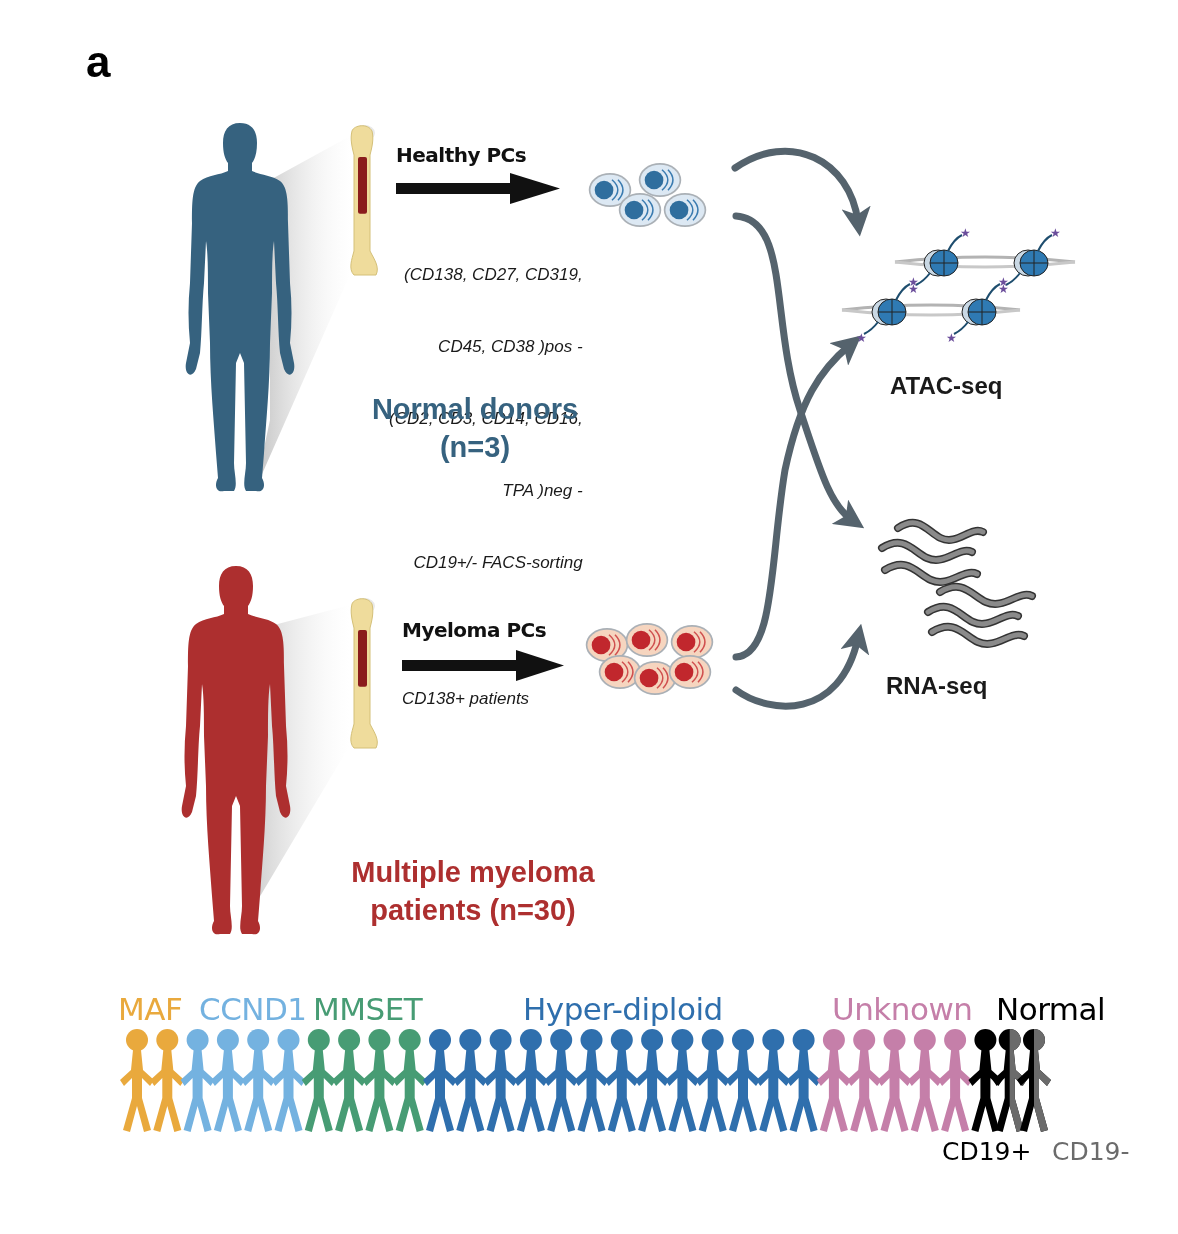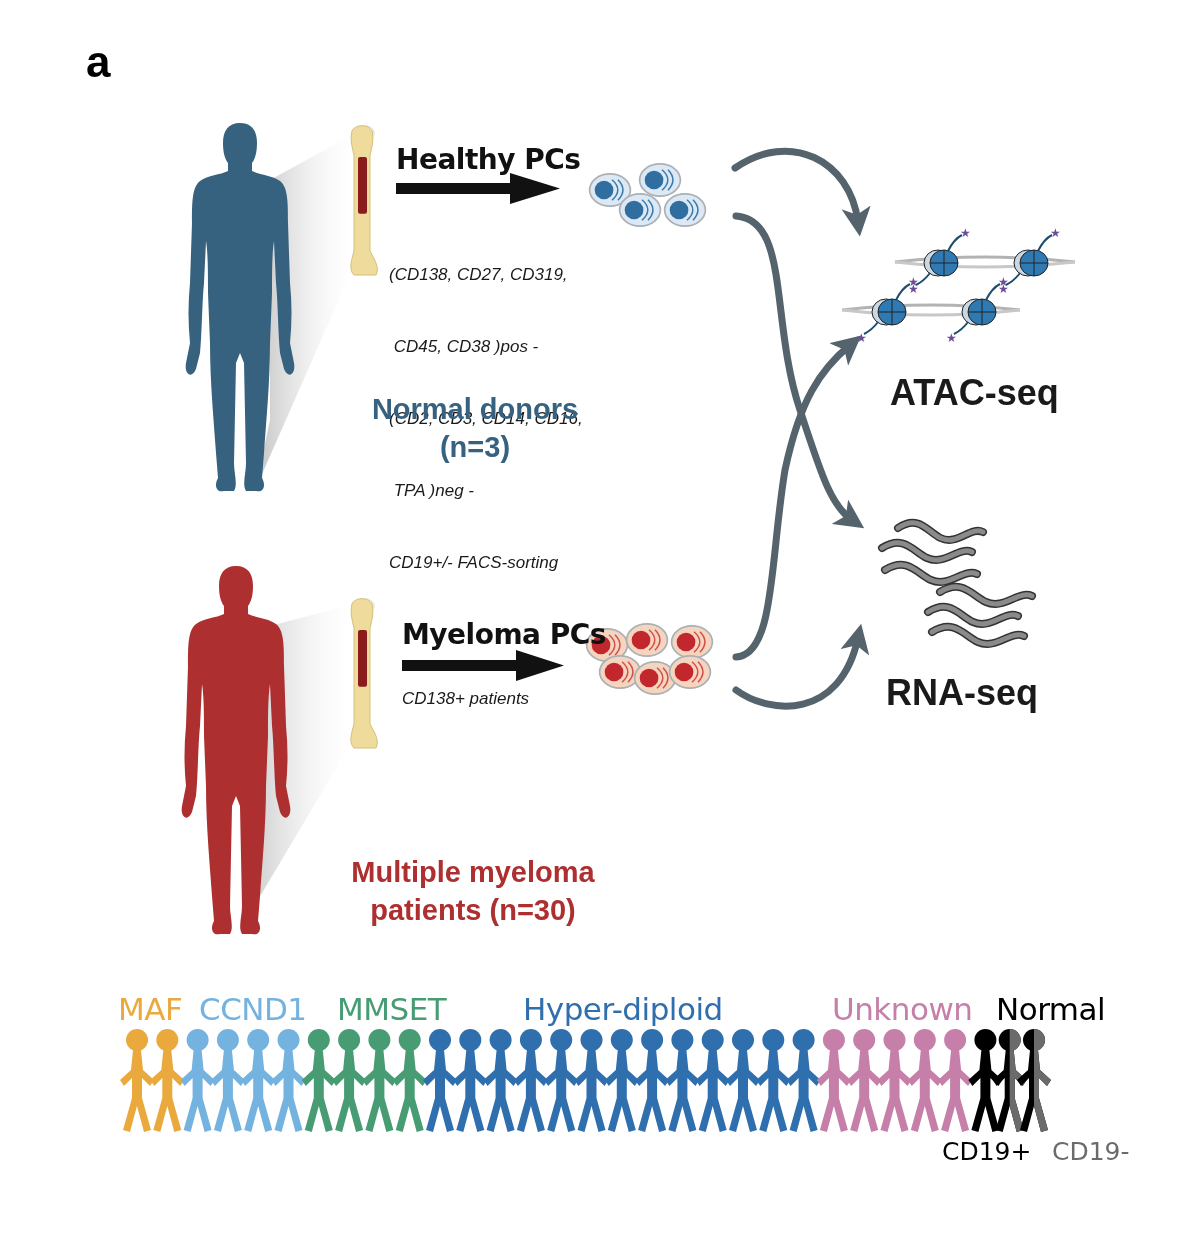--- a/index.html
+++ b/index.html
@@ -1,22 +1,22 @@
 <!DOCTYPE html>
 <html><head>
 <meta charset="utf-8">
 <style>
   html, body { margin:0; padding:0; background:#ffffff; }
   body { width:1178px; height:1234px; position:relative; overflow:hidden; font-family:"Liberation Sans", sans-serif; }
   .abs { position:absolute; }
   #panel-label { left:86px; top:40px; font-size:44px; font-weight:bold; color:#000; line-height:1; }
-  .step-title { font-family:"DejaVu Sans", sans-serif; font-weight:bold; font-size:28px; color:#111; white-space:nowrap; letter-spacing:-0.5px; }
+  .step-title { font-family:"DejaVu Sans", sans-serif; font-weight:bold; font-size:20px; color:#111; white-space:nowrap; letter-spacing:-0.5px; }
   .marker-text { font-style:italic; font-size:17px; color:#1a1a1a; line-height:24px; white-space:pre; }
   .group-title { font-weight:bold; font-size:29px; text-align:center; line-height:38px; }
-  .assay-label { font-weight:bold; font-size:36px; color:#1a1a1a; }
+  .assay-label { font-weight:bold; font-size:24px; color:#1a1a1a; }
   .legend-label { font-family:"DejaVu Sans", sans-serif; font-size:31px; white-space:nowrap; letter-spacing:-0.5px; }
   .cd-label { font-family:"DejaVu Sans", sans-serif; font-size:25px; white-space:nowrap; }
   svg { position:absolute; left:0; top:0; }
 </style>
 </head>
 <body>
 
 <div id="panel-label" class="abs">a</div>
 
 <svg id="diagram" width="1178" height="1234" viewBox="0 0 1178 1234">
@@ -340,21 +340,21 @@
       </g>
       <g transform="translate(1033.9999999999993,1028)">
         <circle cx="0" cy="12" r="11" fill="#000000"></circle>
         <path d="M-4,22 L4,22 L6,42 L17,52 L13,58 L5,50 L5,70 L14,102 L7,104 L0,78 L-7,104 L-14,102 L-5,70 L-5,50 L-13,58 L-17,52 L-6,42 Z" fill="#000000"></path>
         <path d="M0,1 A11,11 0 0 1 0,23 Z M0,22 L4,22 L6,42 L17,52 L13,58 L5,50 L5,70 L14,102 L7,104 L0,78 Z" fill="#6b6b6b"></path>
       </g>
     </g>
 </svg>
 
 <div class="abs step-title" style="left:396px; top:143px;">Healthy PCs</div>
-<div class="abs marker-text" style="left:389px; top:215px;">
+<div class="abs marker-text" style="left:389px; top:215px;text-align:right;">
   <div>(CD138, CD27, CD319,</div>
   <div> CD45, CD38 )pos -</div>
   <div>(CD2, CD3, CD14, CD16,</div>
   <div> TPA )neg -</div>
   <div>CD19+/- FACS-sorting</div>
 </div>
 
 <div class="abs group-title" style="left:320px; top:390px; width:310px; color:#36627f;">
   <div>Normal donors</div>
   <div>(n=3)</div>
@@ -366,19 +366,19 @@
 <div class="abs group-title" style="left:293px; top:853px; width:360px; color:#ad2f2f;">
   <div>Multiple myeloma</div>
   <div>patients (n=30)</div>
 </div>
 
 <div class="abs assay-label" style="left:890px; top:372px;">ATAC-seq</div>
 <div class="abs assay-label" style="left:886px; top:672px;">RNA-seq</div>
 
 <div class="abs legend-label" style="left: 118px; top: 991px; color: rgb(233, 169, 61);">MAF</div>
 <div class="abs legend-label" style="left: 199px; top: 991px; color: rgb(116, 178, 224);">CCND1</div>
-<div class="abs legend-label" style="left: 313px; top: 991px; color: rgb(71, 156, 116); margin-left: 24px;">MMSET</div>
+<div class="abs legend-label" style="left: 313px; top: 991px; color: rgb(71, 156, 116);">MMSET</div>
 <div class="abs legend-label" style="left: 523px; top: 991px; color: rgb(47, 111, 173);">Hyper-diploid</div>
 <div class="abs legend-label" style="left: 832px; top: 991px; color: rgb(197, 127, 169);">Unknown</div>
 <div class="abs legend-label" style="left: 996px; top: 991px; color: rgb(0, 0, 0);">Normal</div>
 
 <div class="abs cd-label" style="left: 942px; top: 1137px; color: rgb(0, 0, 0);">CD19+</div>
 <div class="abs cd-label" style="left: 1052px; top: 1137px; color: rgb(107, 107, 107);">CD19-</div>
 
 </body></html>

